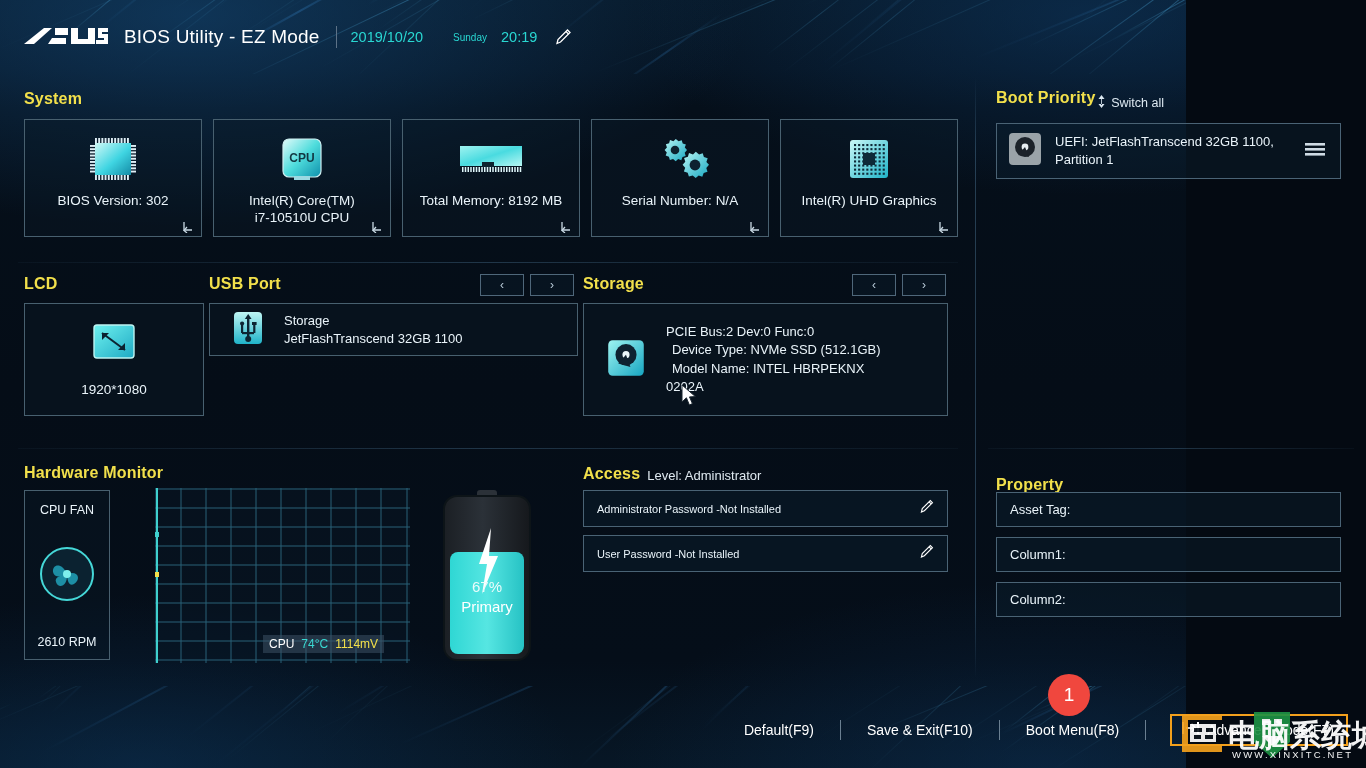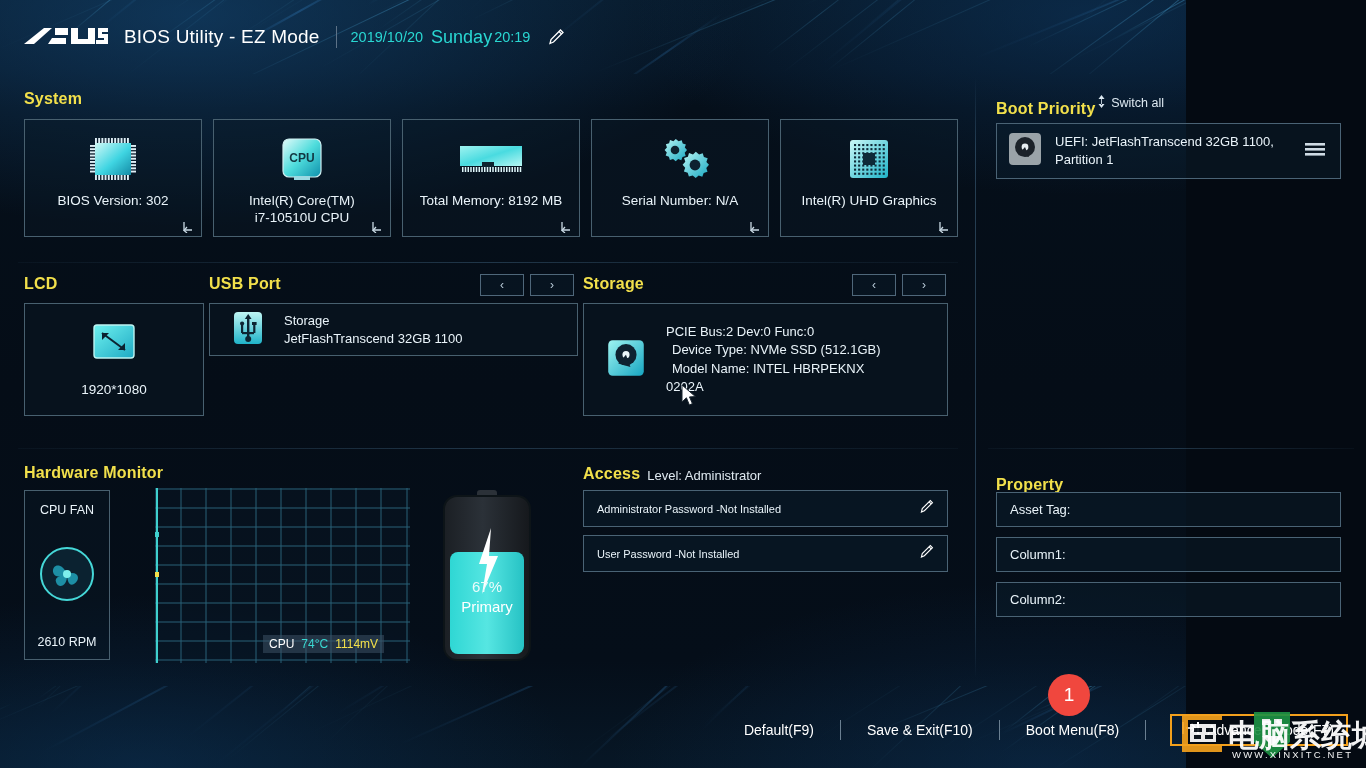--- a/index.html
+++ b/index.html
@@ -31,22 +31,22 @@
   .header {
     position: absolute; top:0; left:0; width:1366px; height:74px;
     display:flex; align-items:center; padding-left:22px; gap:0;
   }
   .asus-logo {
     width:86px; height:26px; position:relative; flex:none; margin-right:16px;
   }
   .asus-logo svg { display:block; }
   .hdr-title { font-size:19px; color:#ffffff; letter-spacing:.2px; }
   .hdr-sep { width:1px; height:22px; background:#5d7287; margin:0 14px 0 16px; }
-  .hdr-date { color:#29d7d2; font-size:14.5px; margin-right:8px; }
-  .hdr-day  { color:#29d7d2; font-size:18px; margin-right:2px; }
+  .hdr-date { color:#29d7d2; font-size:14.5px; margin-right:30px; }
+  .hdr-day  { color:#29d7d2; font-size:10px; margin-right:14px; }
   .hdr-time { color:#29d7d2; font-size:14.5px; margin-right:16px; }
   .pencil { width:20px; height:20px; }
 
   
   .sec-title { color:#f2e04b; font-size:16px; font-weight:700; letter-spacing:.2px; }
   .sec-sub { color:#dfe9f0; font-size:13px; font-weight:400; }
 
   
   .vdiv { position:absolute; left:975px; top:78px; width:1px; height:600px;
           background:linear-gradient(180deg, rgba(90,140,180,.0), rgba(96,148,186,.35) 12%, rgba(96,148,186,.35) 88%, rgba(90,140,180,0)); }
@@ -489,21 +489,21 @@
           </svg>
         </div>
         <div class="lbl">Intel(R) UHD Graphics</div>
         <div class="corner"><svg width="12" height="12" viewBox="0 0 12 12">
             <path d="M2 1 L2 9 L10 9" fill="none" stroke="#c9d9e4" stroke-width="1.3"></path>
             <path d="M5 6 L2 9.4 L5 12" fill="none" stroke="#c9d9e4" stroke-width="1.3"></path>
           </svg></div>
       </div>
     </div>
 
-  <div style="position:absolute;left:996px;top:100px;" class="sec-title">Boot Priority</div>
+  <div style="position:absolute;left:996px;top:89px;" class="sec-title">Boot Priority</div>
   <div class="switchall">
     <span>
       <svg width="9" height="13" viewBox="0 0 9 13">
           <path d="M4.5 0 L7.5 4 L1.5 4 Z M4.5 13 L7.5 9 L1.5 9 Z M4.1 3 h0.8 v7 h-0.8 Z" fill="#dde9f1"></path>
         </svg>
     </span>
     <span>Switch all</span>
   </div>
 
   <div class="bootitem">

